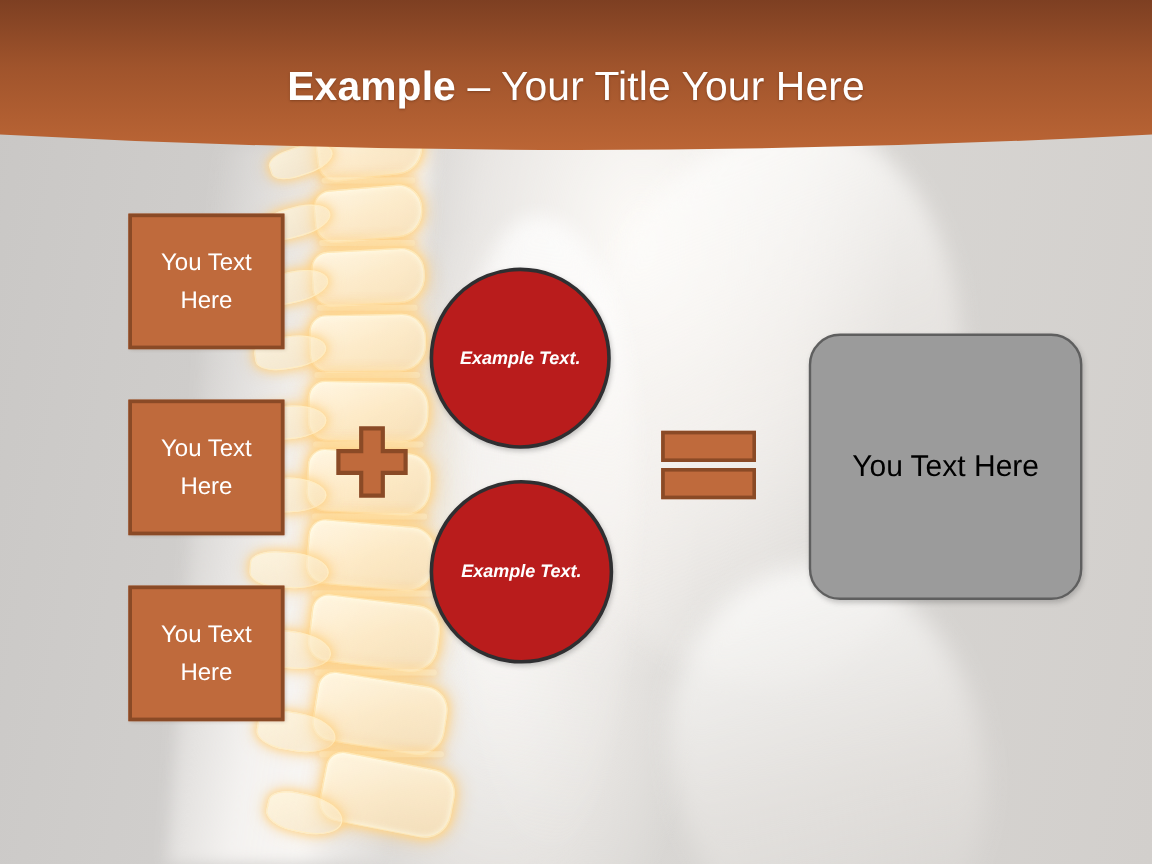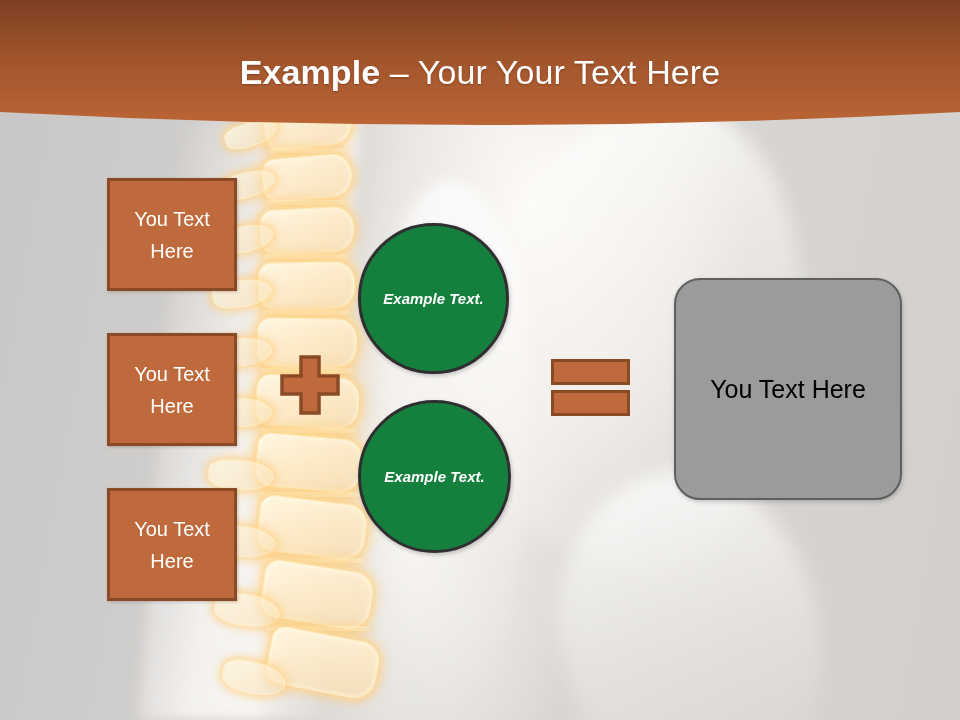--- a/index.html
+++ b/index.html
@@ -189,21 +189,21 @@
     width: 60px;
     height: 60px;
   }
   .plus svg { display: block; }
 
   
   .circle {
     position: absolute;
     box-sizing: border-box;
     border-radius: 50%;
-    background: #15803d;
+    background: #b91c1c;
     border: 3px solid #2f2f31;
     color: #ffffff;
     font-size: 15px;
     font-weight: bold;
     font-style: italic;
     line-height: 24px;
     text-align: center;
     display: flex;
     align-items: center;
     justify-content: center;
@@ -309,21 +309,21 @@
       <defs>
         <linearGradient id="hdrGrad" x1="0" y1="0" x2="0" y2="1">
           <stop offset="0%" stop-color="#7d3f22"></stop>
           <stop offset="45%" stop-color="#a0542c"></stop>
           <stop offset="100%" stop-color="#bb6535"></stop>
         </linearGradient>
       </defs>
       <path d="M0,0 L960,0 L960,112 Q480,138 0,112 Z" fill="url(#hdrGrad)"></path>
     </svg>
     <div class="title">
-      <span class="t-bold">Example</span><span class="t-rest"> – Your Your Text Here</span>
+      <span class="t-bold">Example</span><span class="t-rest"> – Your Title Your Here</span>
     </div>
   </div>
 
   <div id="box-1" class="orange-box">
     <span>You Text Here</span>
   </div>
   <div id="box-2" class="orange-box">
     <span>You Text Here</span>
   </div>
   <div id="box-3" class="orange-box">

